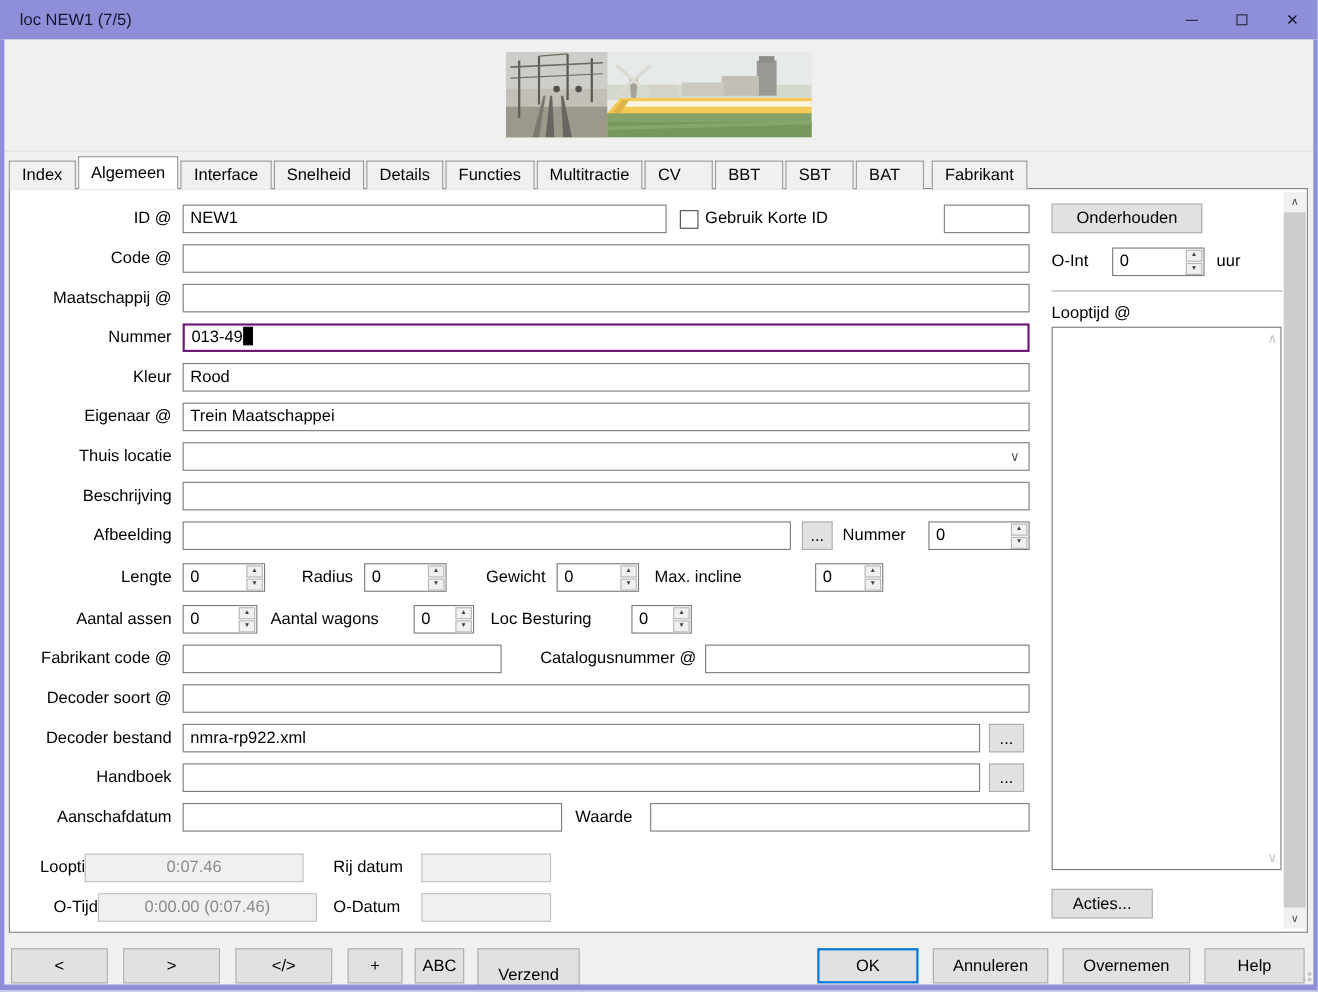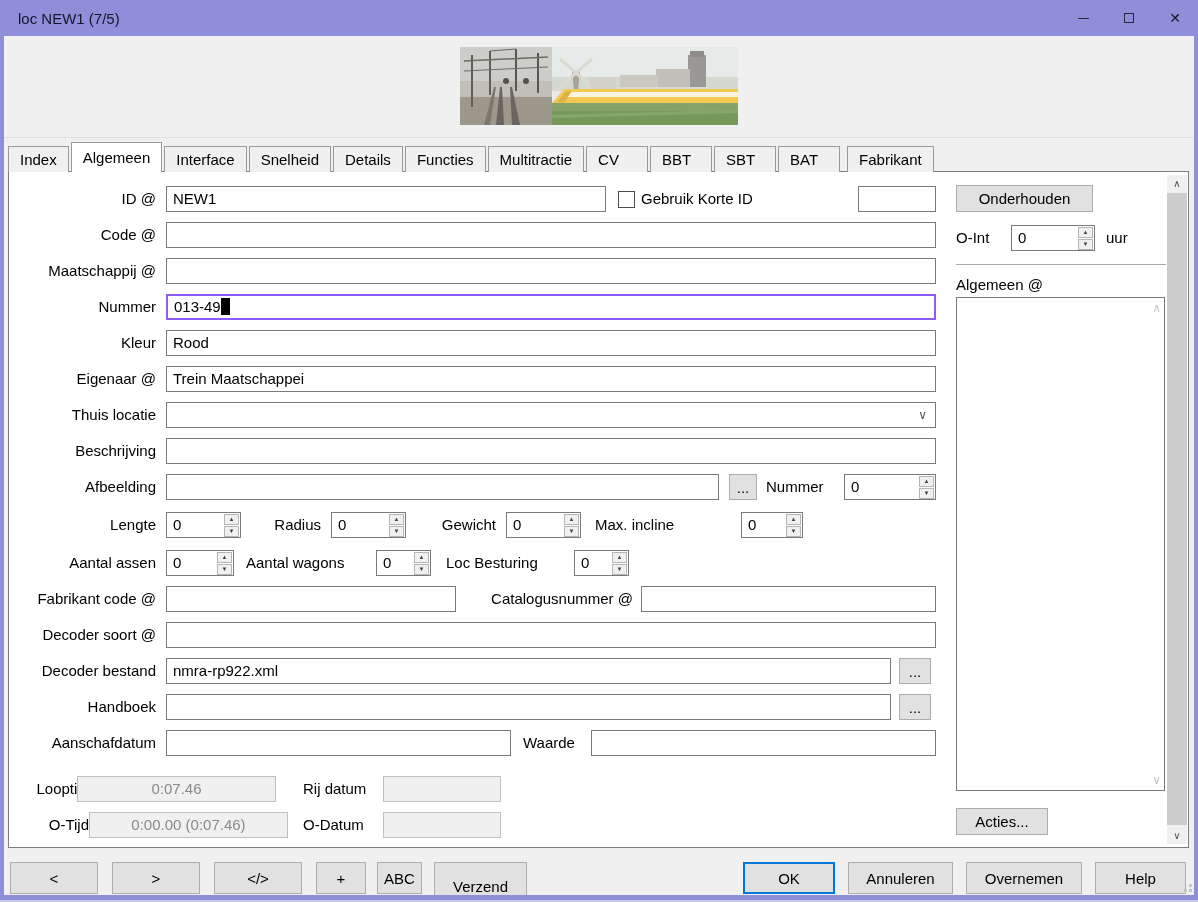--- a/index.html
+++ b/index.html
@@ -31,21 +31,21 @@
   .tab.sel{height:30px;line-height:29px;background:#fff;}
   .tab.short{min-width:62px;}
   .tab.gap{margin-left:5px;}
   
   .panel{left:8px;top:171px;width:1181px;height:677px;background:#fff;border:1px solid #7e7e7e;}
   
   .lbl{position:absolute;height:26px;line-height:26px;font-size:15px;text-align:right;white-space:nowrap;}
   .llbl{position:absolute;height:26px;line-height:26px;font-size:15px;white-space:nowrap;}
   .fld{position:absolute;height:26px;border:1px solid #7a7a7a;background:#fff;font-size:15px;
        font-family:"Liberation Sans",sans-serif;padding:0 6px;color:#000;line-height:24px;white-space:nowrap;overflow:hidden;}
-  .focusfld{border:2px solid #8b5cf6;line-height:22px;}
+  .focusfld{border:2px solid #701a75;line-height:22px;}
   .ro{background:#f0f0f0;color:#8a8a8a;text-align:center;border-color:#c0c0c0;}
   .caret{display:inline-block;width:9px;height:17px;background:#000;vertical-align:-3px;}
   .combo-ch{position:absolute;right:8px;top:0;height:26px;line-height:24px;color:#555;font-size:12px;}
   .check{position:absolute;width:17px;height:17px;border:1px solid #4d4d4d;background:#fff;}
   
   .spin{position:absolute;height:26px;border:1px solid #7a7a7a;background:#fff;display:flex;}
   .spin .v{flex:1;font-size:15px;line-height:24px;padding-left:6px;overflow:hidden;}
   .spin .arr{width:17px;display:flex;flex-direction:column;padding:1px;gap:1px;}
   .sb{flex:1;border:1px solid #b5b5b5;background:#f0f0f0;font-size:6px;line-height:9px;
       text-align:center;color:#404040;}
@@ -279,21 +279,21 @@
     <div class="llbl" style="left:947px;top:53px">O-Int</div>
     <div class="spin" style="left:1002px;top:53px;width:84px">
       <span class="v">0</span>
       <span class="arr">
           <span class="sb">▲</span>
           <span class="sb">▼</span>
         </span>
     </div>
     <div class="llbl" style="left:1097px;top:53px">uur</div>
     <div class="divider" style="left:947px;top:92px;width:210px"></div>
-    <div class="llbl" style="left:947px;top:100px">Algemeen @</div>
+    <div class="llbl" style="left:947px;top:100px">Looptijd @</div>
     <div class="ta" style="left:947px;top:125px;width:209px;height:494px">
       <span></span>
       <span class="chv" style="top:3px">∧</span>
       <span class="chv" style="bottom:3px">∨</span>
     </div>
     <button class="btn" style="left:947px;top:636px;width:92px;height:27px">Acties...</button>
 
     <div class="sbar" style="left:1158px;top:3px;height:669px">
       <div class="sbtn" style="top:0">∧</div>
       <div class="sthumb" style="top:18px;height:632px"></div>

